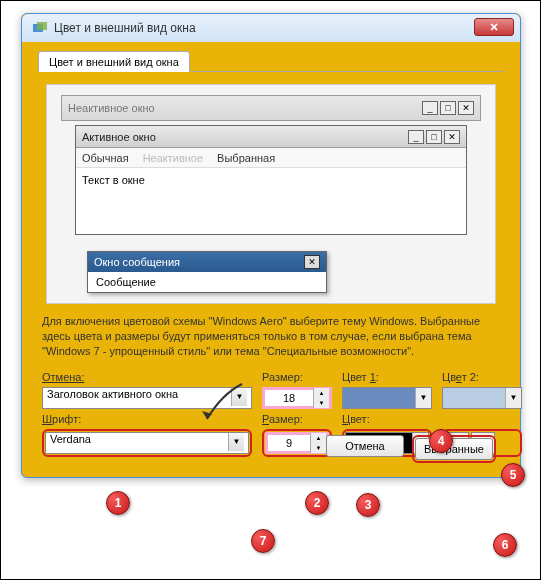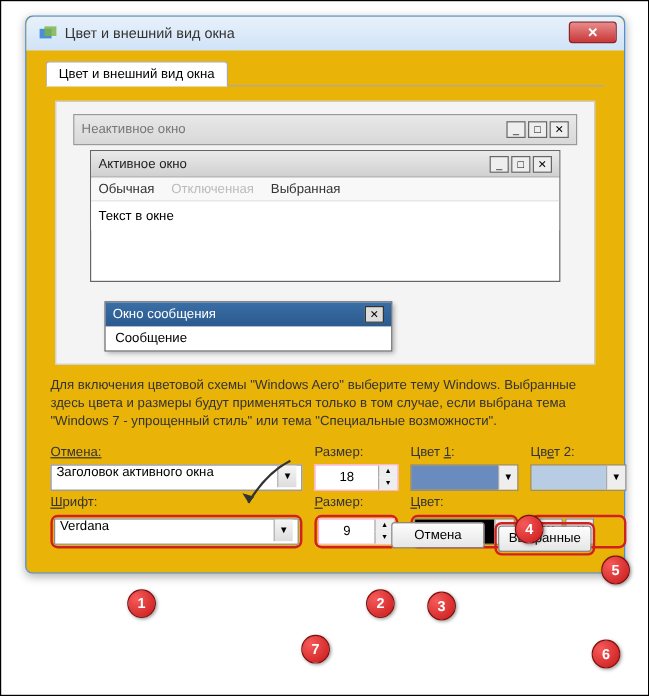--- a/index.html
+++ b/index.html
@@ -43,21 +43,21 @@
 .msg-ok { width: 60px; height: 20px; font-size: 11px; border: 1px solid #888; background: #f0f0f0; }
 
 .desc { font-size: 11px; color: #333; margin: 10px 4px 12px 4px; line-height: 1.35; }
 
 .grid { display: grid; grid-template-columns: 210px 70px 90px 80px; gap: 4px 10px; align-items: center; font-size: 11px; margin: 0 4px; }
 .grid .lab { color: #333; }
 .grid .lab u { text-decoration: underline; }
 .combo { height: 22px; border: 1px solid #888; background: #fff; display: flex; padding: 0 4px; position: relative; }
 .combo .ct { flex: 1; font-size: 11px; white-space: nowrap; overflow: hidden; }
 .combo .cd { width: 16px; height: 18px; background: linear-gradient(to bottom, #f5f5f5, #ddd); border-left: 1px solid #aaa; display: flex; align-items: center; justify-content: center; font-size: 8px; }
-.spin { height: 22px; border: 1px solid #f9a8d4; background: #fff; display: flex; align-items: center; }
+.spin { height: 22px; border: 3px solid #f9a8d4; background: #fff; display: flex; align-items: center; }
 .spin .sv { flex: 1; text-align: center; font-size: 11px; }
 .spin .sb { width: 16px; display: flex; flex-direction: column; }
 .spin .sa { height: 10px; border-left: 1px solid #aaa; background: #eee; font-size: 6px; display: flex; align-items: center; justify-content: center; }
 .clrbox { height: 22px; border: 1px solid #888; display: flex; }
 .clrbox .sw { flex: 1; }
 .clrbox .cd { width: 16px; background: #eee; border-left: 1px solid #aaa; display: flex; align-items: center; justify-content: center; font-size: 8px; }
 .bold-it { display: flex; gap: 2px; }
 .bi-btn { width: 24px; height: 22px; border: 1px solid #888; background: #f0f0f0; display: flex; align-items: center; justify-content: center; font-size: 11px; font-weight: bold; }
 
 .red-ring { border: 2px solid #d02020; border-radius: 6px; padding: 1px; }
@@ -102,21 +102,21 @@
         <div class="active-tb">
           <span class="wtitle">Активное окно</span>
           <div class="win-btns">
             <div class="wb">_</div>
             <div class="wb">□</div>
             <div class="wb">✕</div>
           </div>
         </div>
         <div class="menu-bar">
           <span class="menu-item">Обычная</span>
-          <span class="menu-item disabled">Отключенная</span>
+          <span class="menu-item disabled">Неактивное</span>
           <span class="menu-item">Выбранная</span>
         </div>
         <div class="text-area">Текст в окне</div>
       </div>
 
       <div class="msg-win">
         <div class="msg-tb">
           <span class="wtitle">Окно сообщения</span>
           <div class="xb">✕</div>
         </div>

